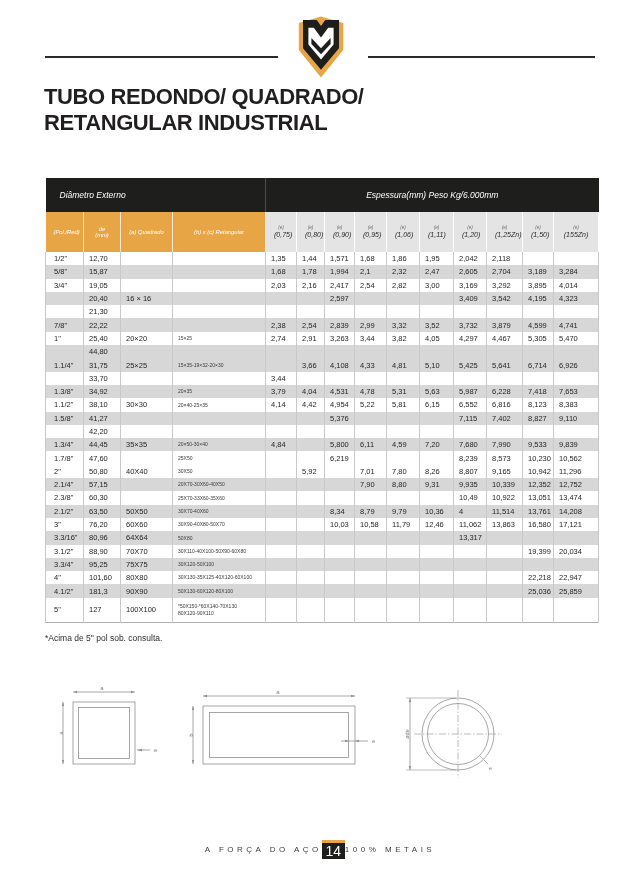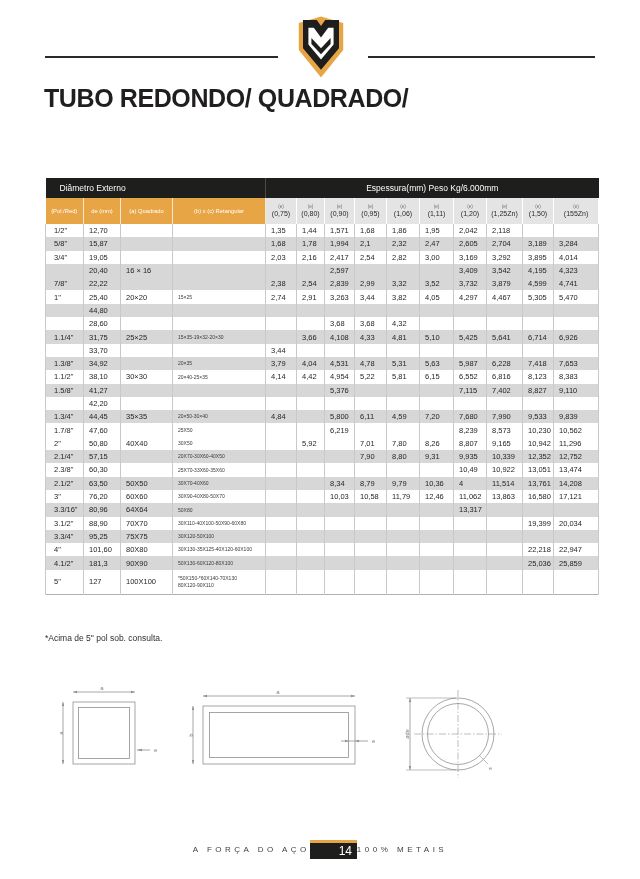--- a/index.html
+++ b/index.html
@@ -6,26 +6,26 @@
   .page{
     position:relative;width:640px;height:879px;background:#ffffff;
     font-family:"Liberation Sans",sans-serif;overflow:hidden;margin:0 auto;
     --accent:#E8A545;--ink:#1E1E1C;--rowgray:#D7D7D7;--subgray:#E4E4E4;
   }
   
   .rule{position:absolute;top:56px;height:2px;background:#2a2a28;}
   .rule.left{left:45px;width:233px;}
   .rule.right{left:368px;width:227px;}
   .logo{position:absolute;left:291px;top:13px;width:60px;height:68px;}
-  .title{position:absolute;left:44px;top:84px;font-size:25px;font-weight:700;
+  .title{position:absolute;left:44px;top:84px;font-size:22px;font-weight:700;
     color:#211e1f;line-height:1.18;letter-spacing:-0.4px;}
   
   .tablewrap{position:absolute;left:45px;top:178px;width:553px;}
   table{border-collapse:collapse;table-layout:fixed;width:553px;border-bottom:1px solid #b0b0b0;}
-  thead th{font-weight:400;padding:1px;}
+  thead th{font-weight:400;padding:8px;font-style:italic;}
   tr.grp th{background:var(--ink);color:#fff;font-size:8.5px;height:18px;}
   th.grp-left{text-align:left;padding-left:14px;border-right:1px solid #4a4a4a;}
   th.grp-right{text-align:center;}
   tr.sub th{height:24px;vertical-align:middle;}
   th.oc{background:var(--accent);color:#fff;font-size:5.8px;border-right:1px solid rgba(255,255,255,.75);text-align:center;}
   th.tc{background:var(--subgray);color:#2b2b2b;font-size:7px;border-right:1px solid #fff;text-align:center;line-height:1.3;}
   th.tc .e{display:block;font-size:4.6px;color:#6f6f6f;line-height:1.1;margin-top:1px;}
   tbody td{height:13.3px;font-size:7.5px;color:#1f1f1f;border-right:1px solid #c9c9c9;
     padding:0 1px 0 5px;text-align:left;vertical-align:middle;white-space:nowrap;overflow:hidden;}
   tbody td:first-child{border-left:1px solid #c9c9c9;padding-left:8px;}
@@ -35,38 +35,39 @@
   
   .footnote{position:absolute;left:45px;top:633px;font-size:8.5px;color:#2e2e2e;}
   
   .diagrams{position:absolute;left:58px;top:684px;width:524px;height:110px;}
   .diagrams svg{display:block;}
   
   .footer{position:absolute;left:0;top:840px;width:640px;display:flex;
     justify-content:center;align-items:center;}
   .tagline,.brand{font-size:8px;letter-spacing:3.5px;color:#3f3f3f;}
   .badge{width:23px;height:16px;background:var(--ink);border-top:3px solid var(--accent);
-    color:#fff;font-size:12px;display:flex;align-items:center;justify-content:center;padding-left:24px;}
+    color:#fff;font-size:14px;display:flex;align-items:center;justify-content:center;}
 </style>
 </head>
 <body>
 
 <div class="page" style="--accent: #E8A545; --ink: #1E1E1C; --rowgray: #D7D7D7; --subgray: #E4E4E4;">
 
   <div class="rule left"></div>
   <div class="rule right"></div>
   <svg class="logo" viewBox="0 0 100 110">
     <polygon points="50,4 87,15 87,60 50,106 13,60 13,15" fill="#E8A545"></polygon>
     <path d="M20,10 L43,10 L50,20 L57,10 L80,10 L80,57 L50,93 L20,57 Z" fill="#1E1E1C"></path>
     <path d="M29,23 L38,23 L50,39 L62,23 L71,23 L71,51 L50,76 L29,51 Z" fill="#ffffff"></path>
     <path d="M34,40 L50,57 L66,40 L66,50 L50,67 L34,50 Z" fill="#1E1E1C"></path>
   </svg>
 
   <div class="title">
     <div>TUBO REDONDO/ QUADRADO/</div>
+    <div>RETANGULAR INDUSTRIAL</div>
   </div>
 
   <div class="tablewrap">
     <table>
       <colgroup>
         <col style="width:38px">
           <col style="width:37px">
           <col style="width:52px">
           <col style="width:93px">
         <col style="width:31px">
@@ -160,20 +161,36 @@
             <td class="num"></td>
             <td class="num">2,597</td>
             <td class="num"></td>
             <td class="num"></td>
             <td class="num"></td>
             <td class="num">3,409</td>
             <td class="num">3,542</td>
             <td class="num">4,195</td>
             <td class="num">4,323</td>
           </tr>
+          <tr>
+            <td class="pol"></td>
+            <td class="mm">21,30</td>
+            <td class="quad"></td>
+            <td class="ret"></td>
+            <td class="num"></td>
+            <td class="num"></td>
+            <td class="num"></td>
+            <td class="num"></td>
+            <td class="num"></td>
+            <td class="num"></td>
+            <td class="num"></td>
+            <td class="num"></td>
+            <td class="num"></td>
+            <td class="num"></td>
+          </tr>
           <tr class="alt">
             <td class="pol">7/8"</td>
             <td class="mm">22,22</td>
             <td class="quad"></td>
             <td class="ret"></td>
             <td class="num">2,38</td>
             <td class="num">2,54</td>
             <td class="num">2,839</td>
             <td class="num">2,99</td>
             <td class="num">3,32</td>
@@ -202,36 +219,20 @@
           <tr class="alt">
             <td class="pol"></td>
             <td class="mm">44,80</td>
             <td class="quad"></td>
             <td class="ret"></td>
             <td class="num"></td>
             <td class="num"></td>
             <td class="num"></td>
             <td class="num"></td>
             <td class="num"></td>
-            <td class="num"></td>
-            <td class="num"></td>
-            <td class="num"></td>
-            <td class="num"></td>
-            <td class="num"></td>
-          </tr>
-          <tr>
-            <td class="pol"></td>
-            <td class="mm">28,60</td>
-            <td class="quad"></td>
-            <td class="ret"></td>
-            <td class="num"></td>
-            <td class="num"></td>
-            <td class="num">3,68</td>
-            <td class="num">3,68</td>
-            <td class="num">4,32</td>
             <td class="num"></td>
             <td class="num"></td>
             <td class="num"></td>
             <td class="num"></td>
             <td class="num"></td>
           </tr>
           <tr class="alt">
             <td class="pol">1.1/4"</td>
             <td class="mm">31,75</td>
             <td class="quad">25×25</td>

